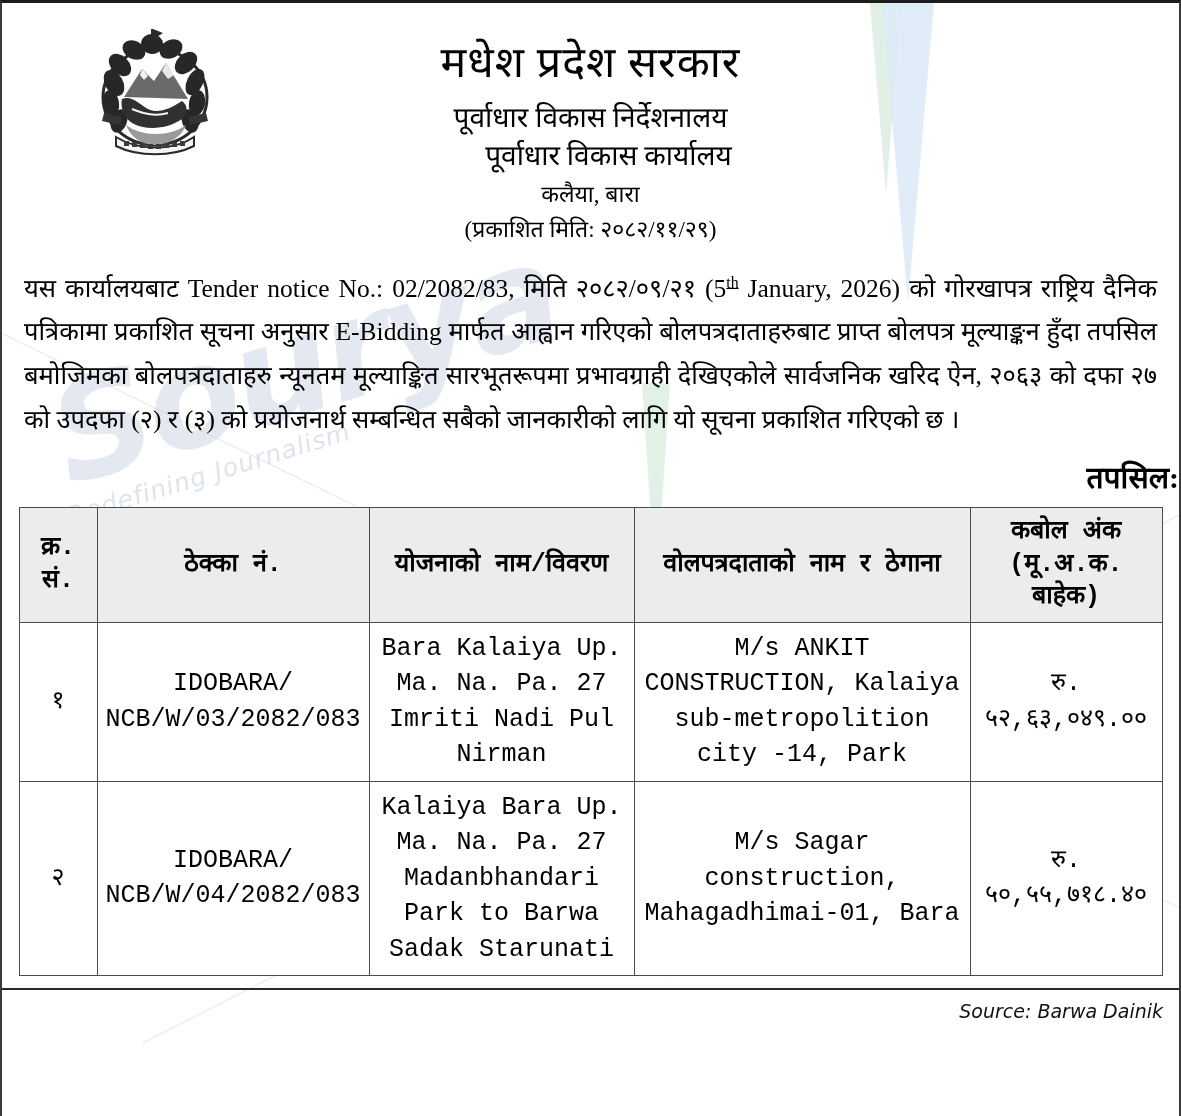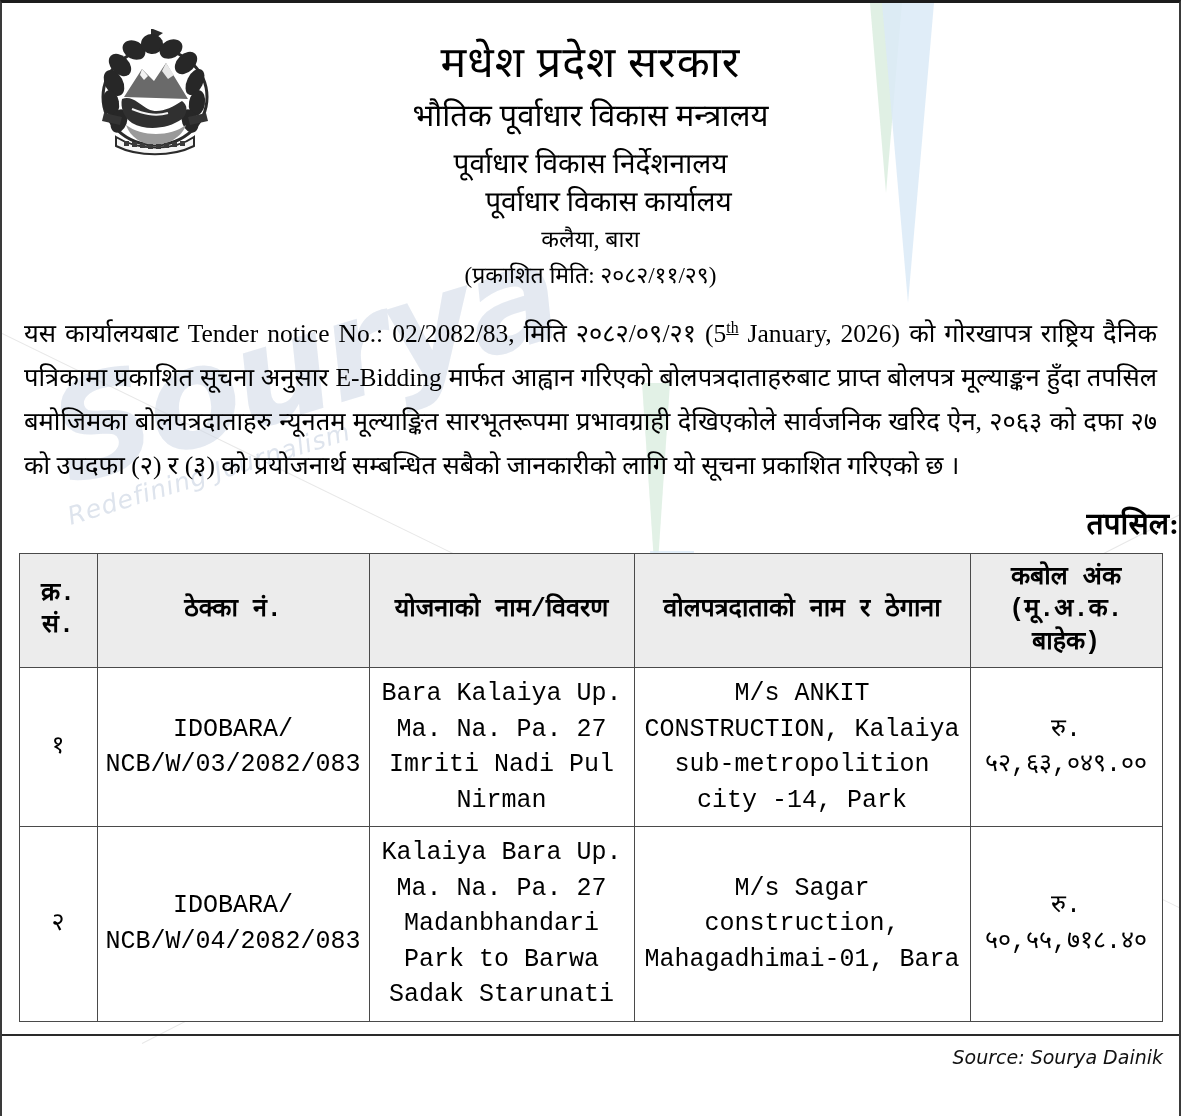--- a/index.html
+++ b/index.html
@@ -278,21 +278,20 @@
               <rect x="52" y="119" width="5" height="5"></rect>
             <rect x="60" y="119" width="5" height="5"></rect>
               <rect x="68" y="118" width="5" height="5"></rect>
             <rect x="76" y="117" width="5" height="5"></rect>
               <rect x="84" y="116" width="5" height="5"></rect>
           </g>
         </g>
       </svg>
 
       <div class="dev h-l1">मधेश प्रदेश सरकार</div>
-      <div class="dev h-l2">भौतिक पूर्वाधार विकास मन्त्रालय</div>
       <div class="dev h-l3">पूर्वाधार विकास निर्देशनालय</div>
       <div class="dev h-l4">पूर्वाधार विकास कार्यालय</div>
       <div class="dev h-l5">कलैया, बारा</div>
       <div class="dev h-l6">(प्रकाशित मिति: २०८२/११/२९)</div>
     </div>
 
     <p class="para"><span>यस कार्यालयबाट Tender notice No.: 02/2082/83, मिति २०८२/०९/२१ (5</span><sup>th</sup><span> January, 2026) को गोरखापत्र राष्ट्रिय दैनिक पत्रिकामा प्रकाशित सूचना अनुसार E-Bidding मार्फत आह्वान गरिएको बोलपत्रदाताहरुबाट प्राप्त बोलपत्र मूल्याङ्कन हुँदा तपसिल बमोजिमका बोलपत्रदाताहरु न्यूनतम मूल्याङ्कित सारभूतरूपमा प्रभावग्राही देखिएकोले सार्वजनिक खरिद ऐन, २०६३ को दफा २७ को उपदफा (२) र (३) को प्रयोजनार्थ सम्बन्धित सबैको जानकारीको लागि यो सूचना प्रकाशित गरिएको छ ।</span></p>
 
     <div class="tapsil">तपसिल:</div>
 
@@ -337,16 +336,16 @@
           <td>M/s Sagar  construction, Mahagadhimai-01, Bara</td>
           <td class="amt">
             <div>रु.</div>
             <div>५०,५५,७१८.४०</div>
           </td>
         </tr>
       </tbody>
     </table>
 
     <div class="bottom-rule"></div>
-    <div class="source">Source: Sourya Dainik</div>
+    <div class="source">Source: Barwa Dainik</div>
 
   </div>
 </div>
 
 </body></html>

